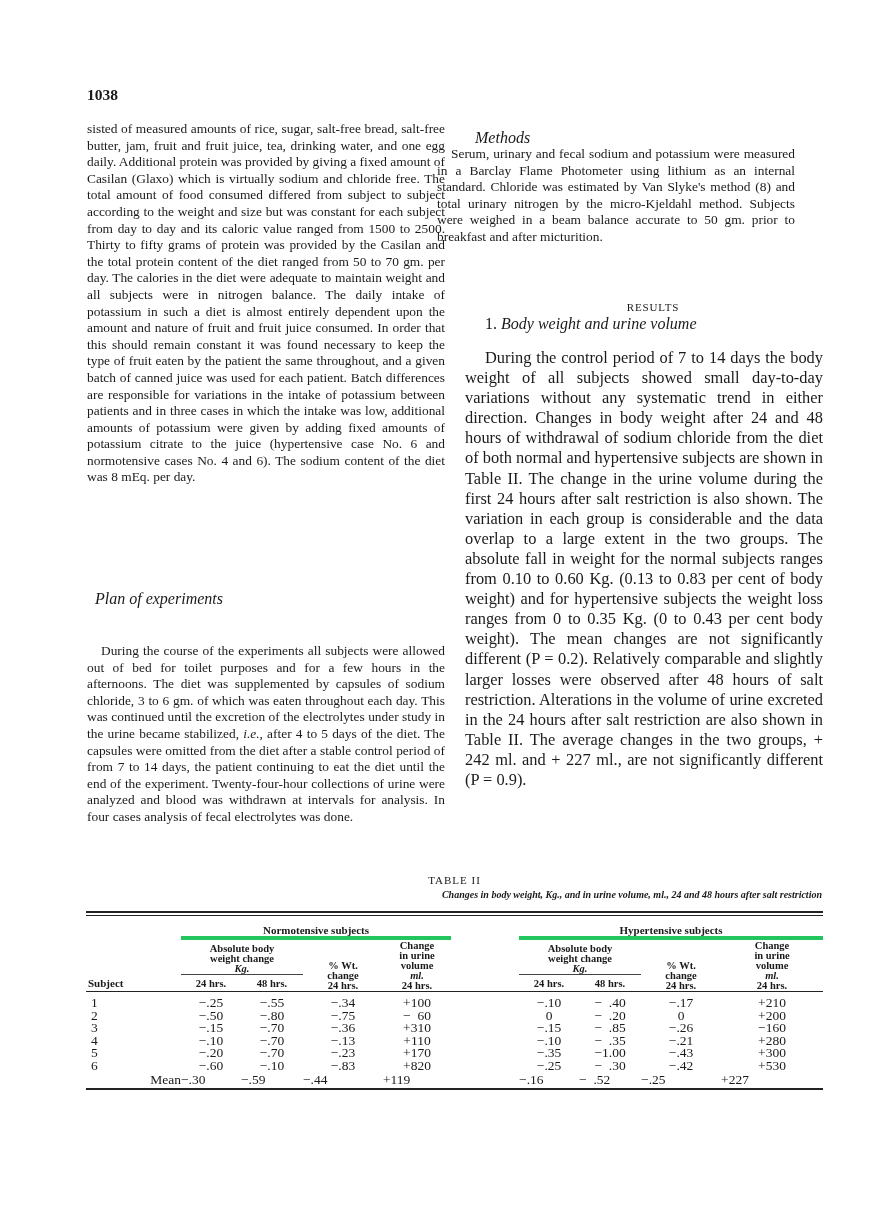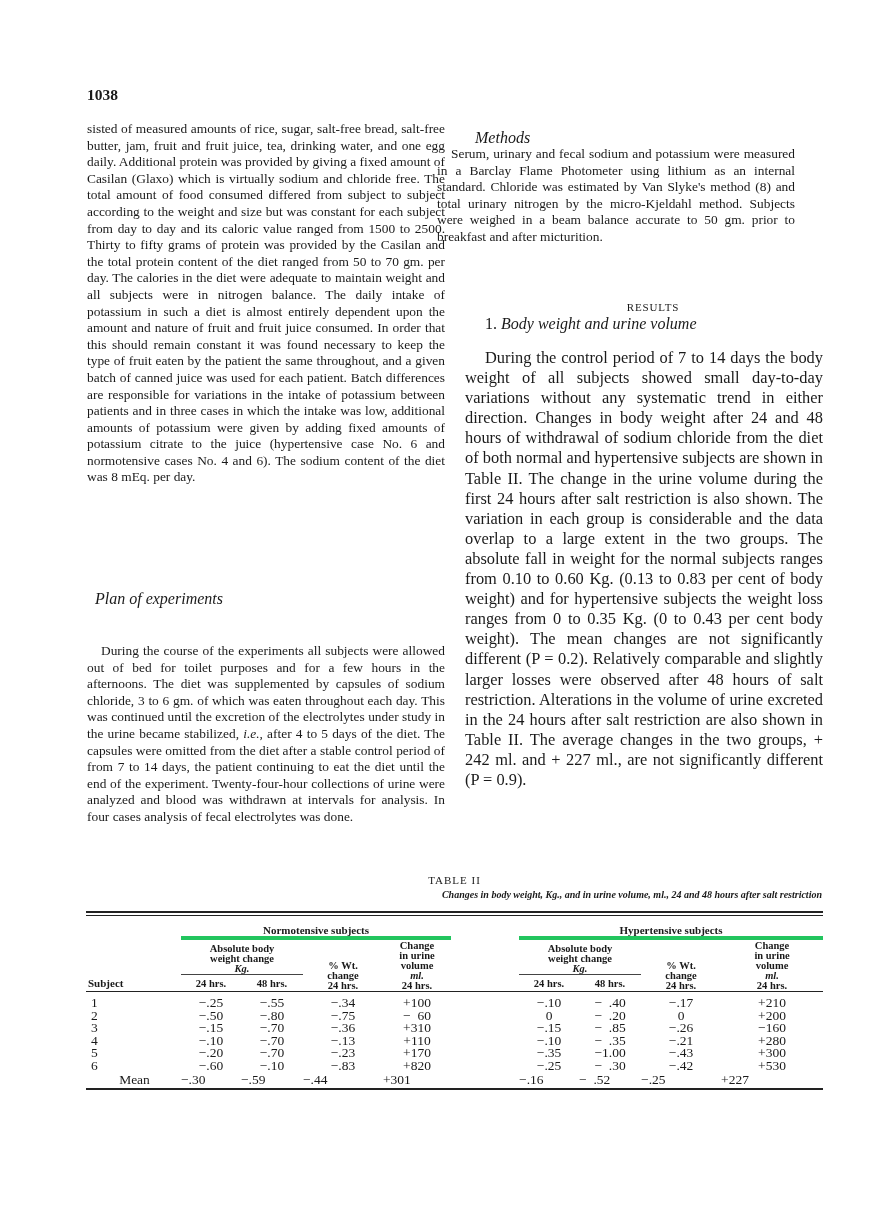--- a/index.html
+++ b/index.html
@@ -44,21 +44,21 @@
     .col-hdr { text-align: center; font-size: 10.5px; line-height: 10px; vertical-align: bottom; }
     .col-hdr .unit, .sub-hdr .unit { font-style: italic; }
     .hrs { text-align: center; font-size: 10.5px; vertical-align: bottom; padding-top: 3px !important; padding-bottom: 2px !important; }
     .subject-hdr { text-align: left; font-size: 11px; vertical-align: bottom; padding-bottom: 2px !important; padding-left: 2px !important; }
     .under-sub { border-top: 1px solid #444; }
     .header-bottom td { border-bottom: 1.5px solid #222; }
     .body-row td { font-size: 13.5px; font-weight: normal; line-height: 12.5px; text-align: center; }
     .body-row td.subj { text-align: left; padding-left: 5px; }
     .body-row.first td { padding-top: 5px; }
     .mean-row td { font-size: 13.5px; font-weight: normal; padding-top: 9px; padding-bottom: 8px; }
-    .mean-row td.subj { text-align: center; padding-left: 2px; }
+    .mean-row td.subj { text-align: right; padding-left: 2px; }
     .table-bottom { border-top: 2px solid #222; }
     .num { white-space: pre; font-family: "Liberation Serif", serif; }
   </style>
 </head>
 <body>
 
 <div class="page-header">
   <span class="page-number">1038</span>
 </div>
 
@@ -235,21 +235,21 @@
           <td class="num">+530</td>
         </tr>
       </tbody>
 
     <tbody>
         <tr class="mean-row">
       <td class="subj">Mean</td>
       <td class="num">−.30</td>
       <td class="num">−.59</td>
       <td class="num">−.44</td>
-      <td class="num">+301</td>
+      <td class="num">+119</td>
       <td></td>
       <td class="num">−.16</td>
       <td class="num">−  .52</td>
       <td class="num">−.25</td>
       <td class="num">+227</td>
     </tr>
   </tbody>
     </table>
   <div class="table-bottom"></div>
 </div>

